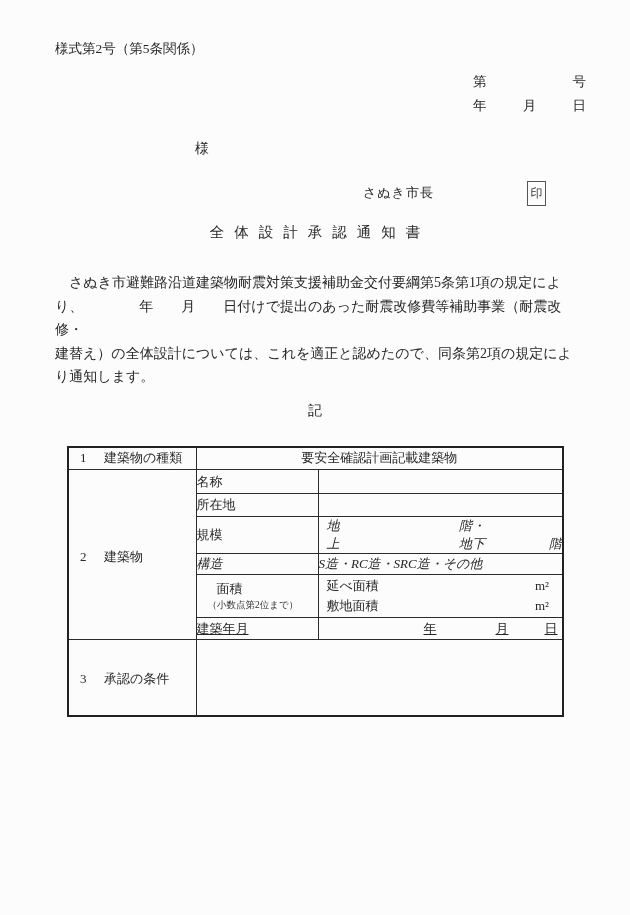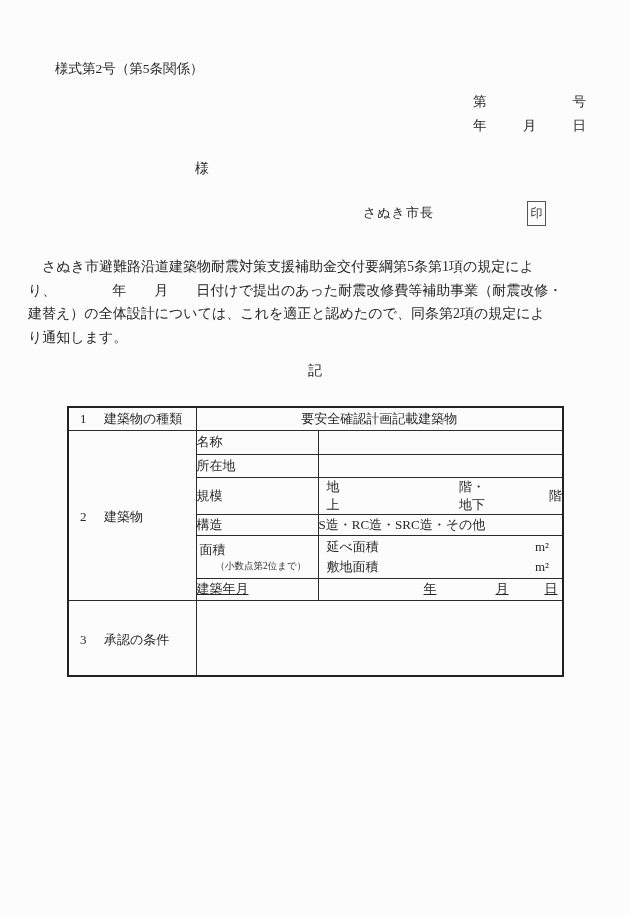--- a/index.html
+++ b/index.html
@@ -5,21 +5,21 @@
   html,body { margin:0; padding:0; }
   body {
     width:630px; height:915px;
     background:#fcfcfc;
     font-family:"Liberation Serif","DejaVu Serif",serif;
     color:#262626;
   }
   .page { position:relative; width:630px; height:915px; overflow:hidden; }
 
   .form-number {
-    padding-top:60px; margin-left:55px;
+    padding-top:40px; margin-left:55px;
     font-size:13.5px; line-height:18px;
   }
 
   .ref-block {
     width:113px; margin:12px 44px 0 auto;
     font-size:13.5px; line-height:24px;
   }
   .ref-row { display:flex; justify-content:space-between; }
 
   .recipient { margin:22px 0 0 195px; font-size:14px; line-height:18px; }
@@ -34,64 +34,64 @@
     border:1px solid #555; display:flex; align-items:center; justify-content:center;
     font-size:12px; color:#3a3a3a;
   }
 
   .doc-title {
     margin-top:17px; text-align:center;
     font-size:14.5px; letter-spacing:10px; text-indent:10px;
     line-height:19px;
   }
 
-  .body-text { margin:29px 53px 0 28px; font-size:14px; }
+  .body-text { margin:29px 53px 0 55px; font-size:14px; }
   .body-line { line-height:23.5px; }
 
   .record-marker { margin-top:13px; text-align:center; font-size:14px; line-height:17px; }
 
   table.approval {
     margin:27px 0 0 67px;
     width:495px; table-layout:fixed;
     border-collapse:collapse;
     border:2px solid #222;
     font-size:13px;
   }
   table.approval td {
     border:1px solid #2b2b2b;
     padding:0; vertical-align:middle;
     overflow:hidden;
   }
   .r1  { height:23px; }
   .r2  { height:24px; }
   .r3  { height:23px; }
   .r4  { height:22px; }
-  .r5  { height:21px; }
+  .r5  { height:21px;font-style:italic; }
   .r6  { height:42px; }
   .r7  { height:22px;text-decoration:underline; }
   .r8  { height:76px; }
 
   .head-cell { }
   .head-flex { display:flex; align-items:center; }
   .head-flex .num { width:24px; padding-left:11px; flex:0 0 auto; }
   td.top { vertical-align:top; }
   td.top .head-flex { margin-top:4px; }
 
   .label-cell { padding-left:8px; }
   .center-cell { text-align:center; }
 
-  .scale-flex { display:flex; align-items:center; }
+  .scale-flex { display:flex; align-items:flex-end;font-style:italic; }
   .scale-flex .s1 { margin-left:8px; }
   .scale-flex .s2 { margin-left:67px;padding-left:48px; }
   .scale-flex .s3 { margin-left:55px; }
 
   .area-label-cell { }
   .area-label-inner { display:flex; flex-direction:column; justify-content:center; height:42px; }
-  .area-label-inner .main { padding-left:3px; line-height:19px; }
-  .area-label-inner .note { padding-left:19px; font-size:9.5px; line-height:15px; color:#2e2e2e; }
+  .area-label-inner .main { padding-left:20px; line-height:19px; }
+  .area-label-inner .note { padding-left:11px; font-size:9.5px; line-height:15px; color:#2e2e2e; }
 
   .area-value-inner { display:flex; flex-direction:column; justify-content:center; height:42px; }
   .area-line { display:flex; justify-content:space-between; line-height:20px; padding-left:8px; padding-right:13px; }
 
   .date-flex { display:flex; align-items:center; }
   .date-flex .d1 { margin-left:105px; }
   .date-flex .d2 { margin-left:59px; }
   .date-flex .d3 { margin-left:36px; }
 </style>
 </head>
@@ -115,20 +115,21 @@
 
   <div class="recipient">様</div>
 
   <div class="issuer-row">
     <span class="issuer-name">さぬき市長</span>
     <span class="seal-box">
       <span>印</span>
     </span>
   </div>
 
+  <div class="doc-title">全体設計承認通知書</div>
 
   <div class="body-text">
     <div class="body-line">　さぬき市避難路沿道建築物耐震対策支援補助金交付要綱第5条第1項の規定によ</div>
     <div class="body-line">り、　　　　年　　月　　日付けで提出のあった耐震改修費等補助事業（耐震改修・</div>
     <div class="body-line">建替え）の全体設計については、これを適正と認めたので、同条第2項の規定によ</div>
     <div class="body-line">り通知します。</div>
   </div>
 
   <div class="record-marker">記</div>
 

